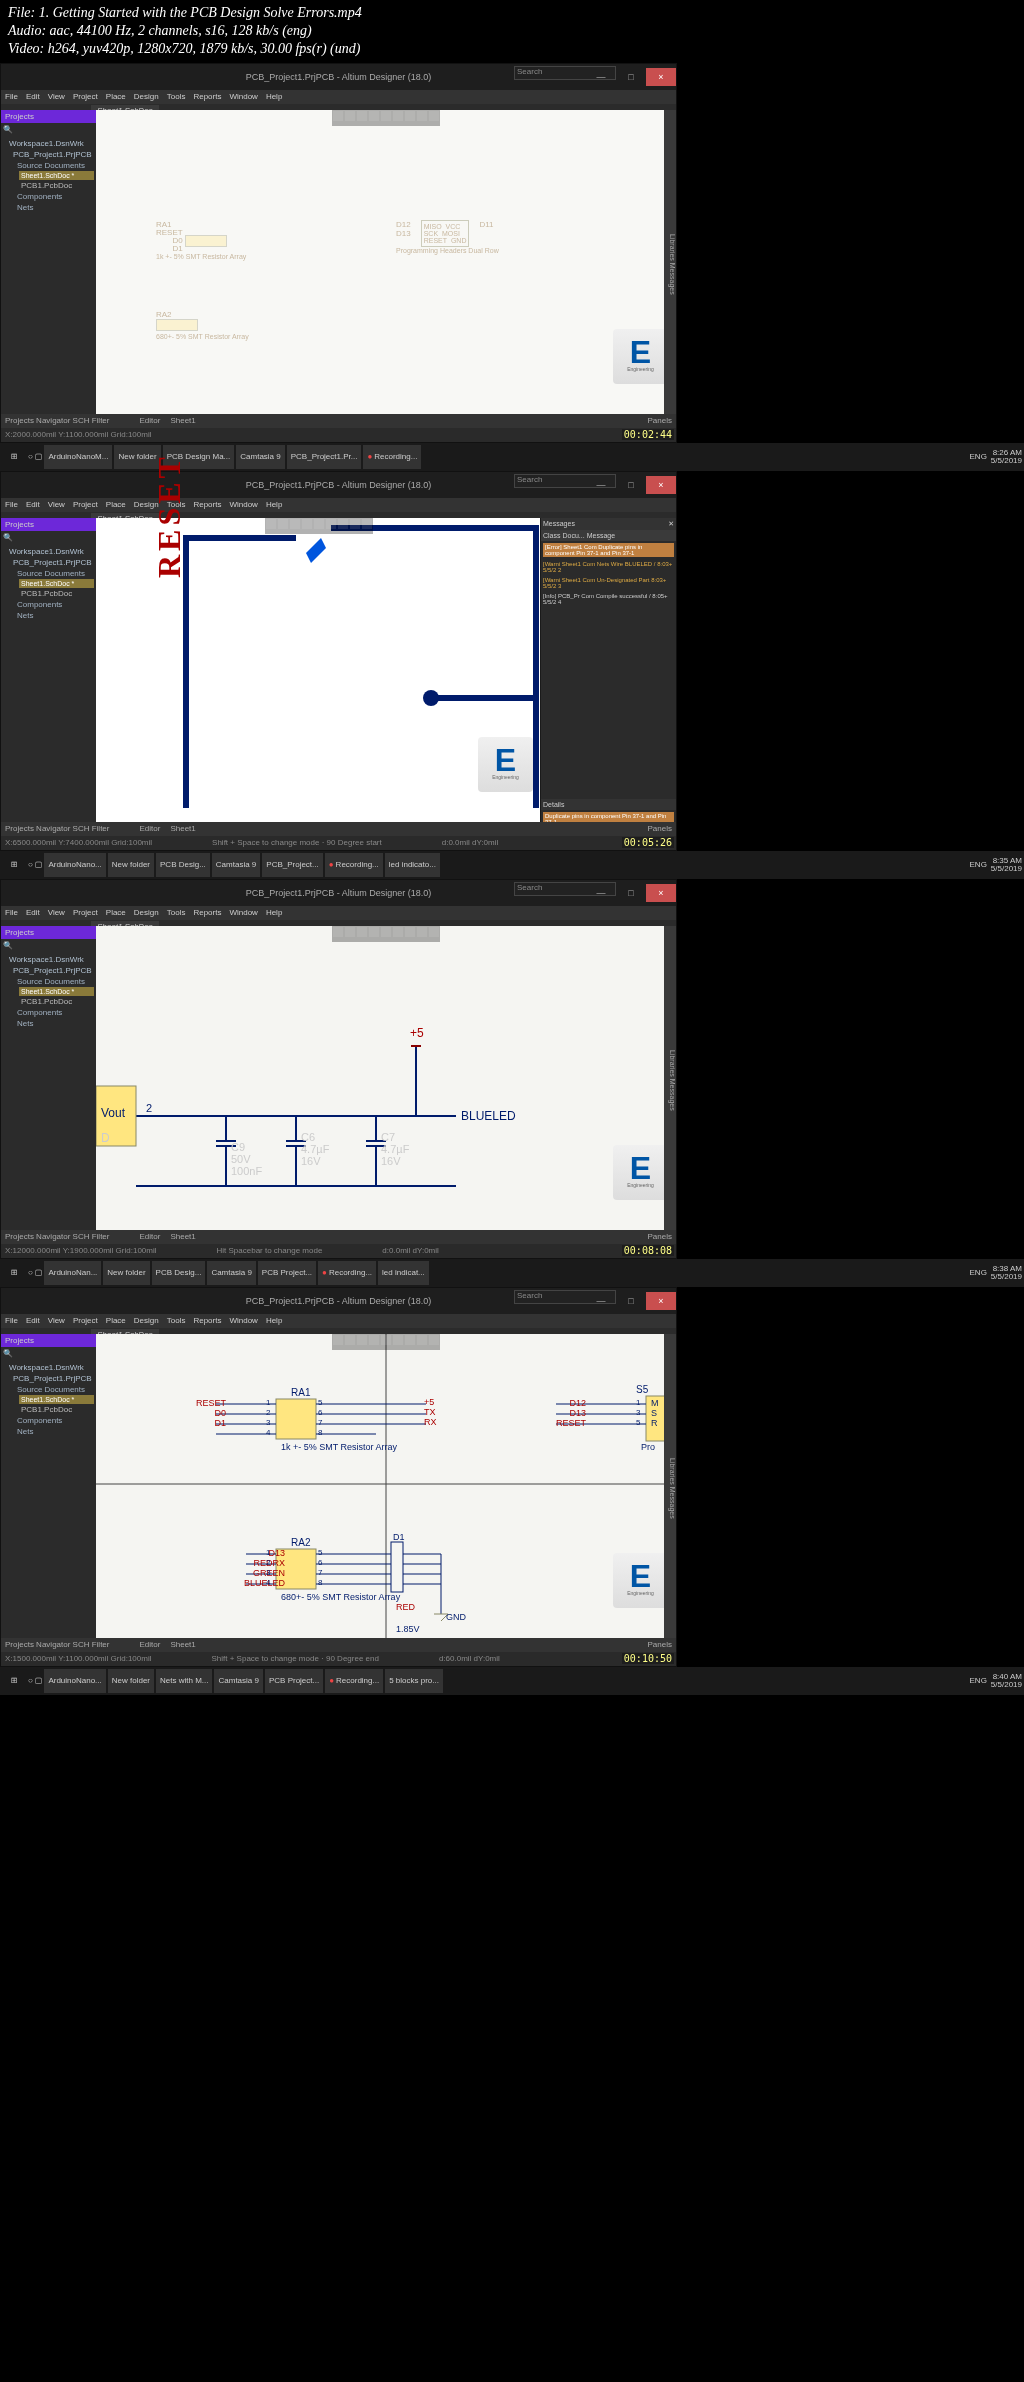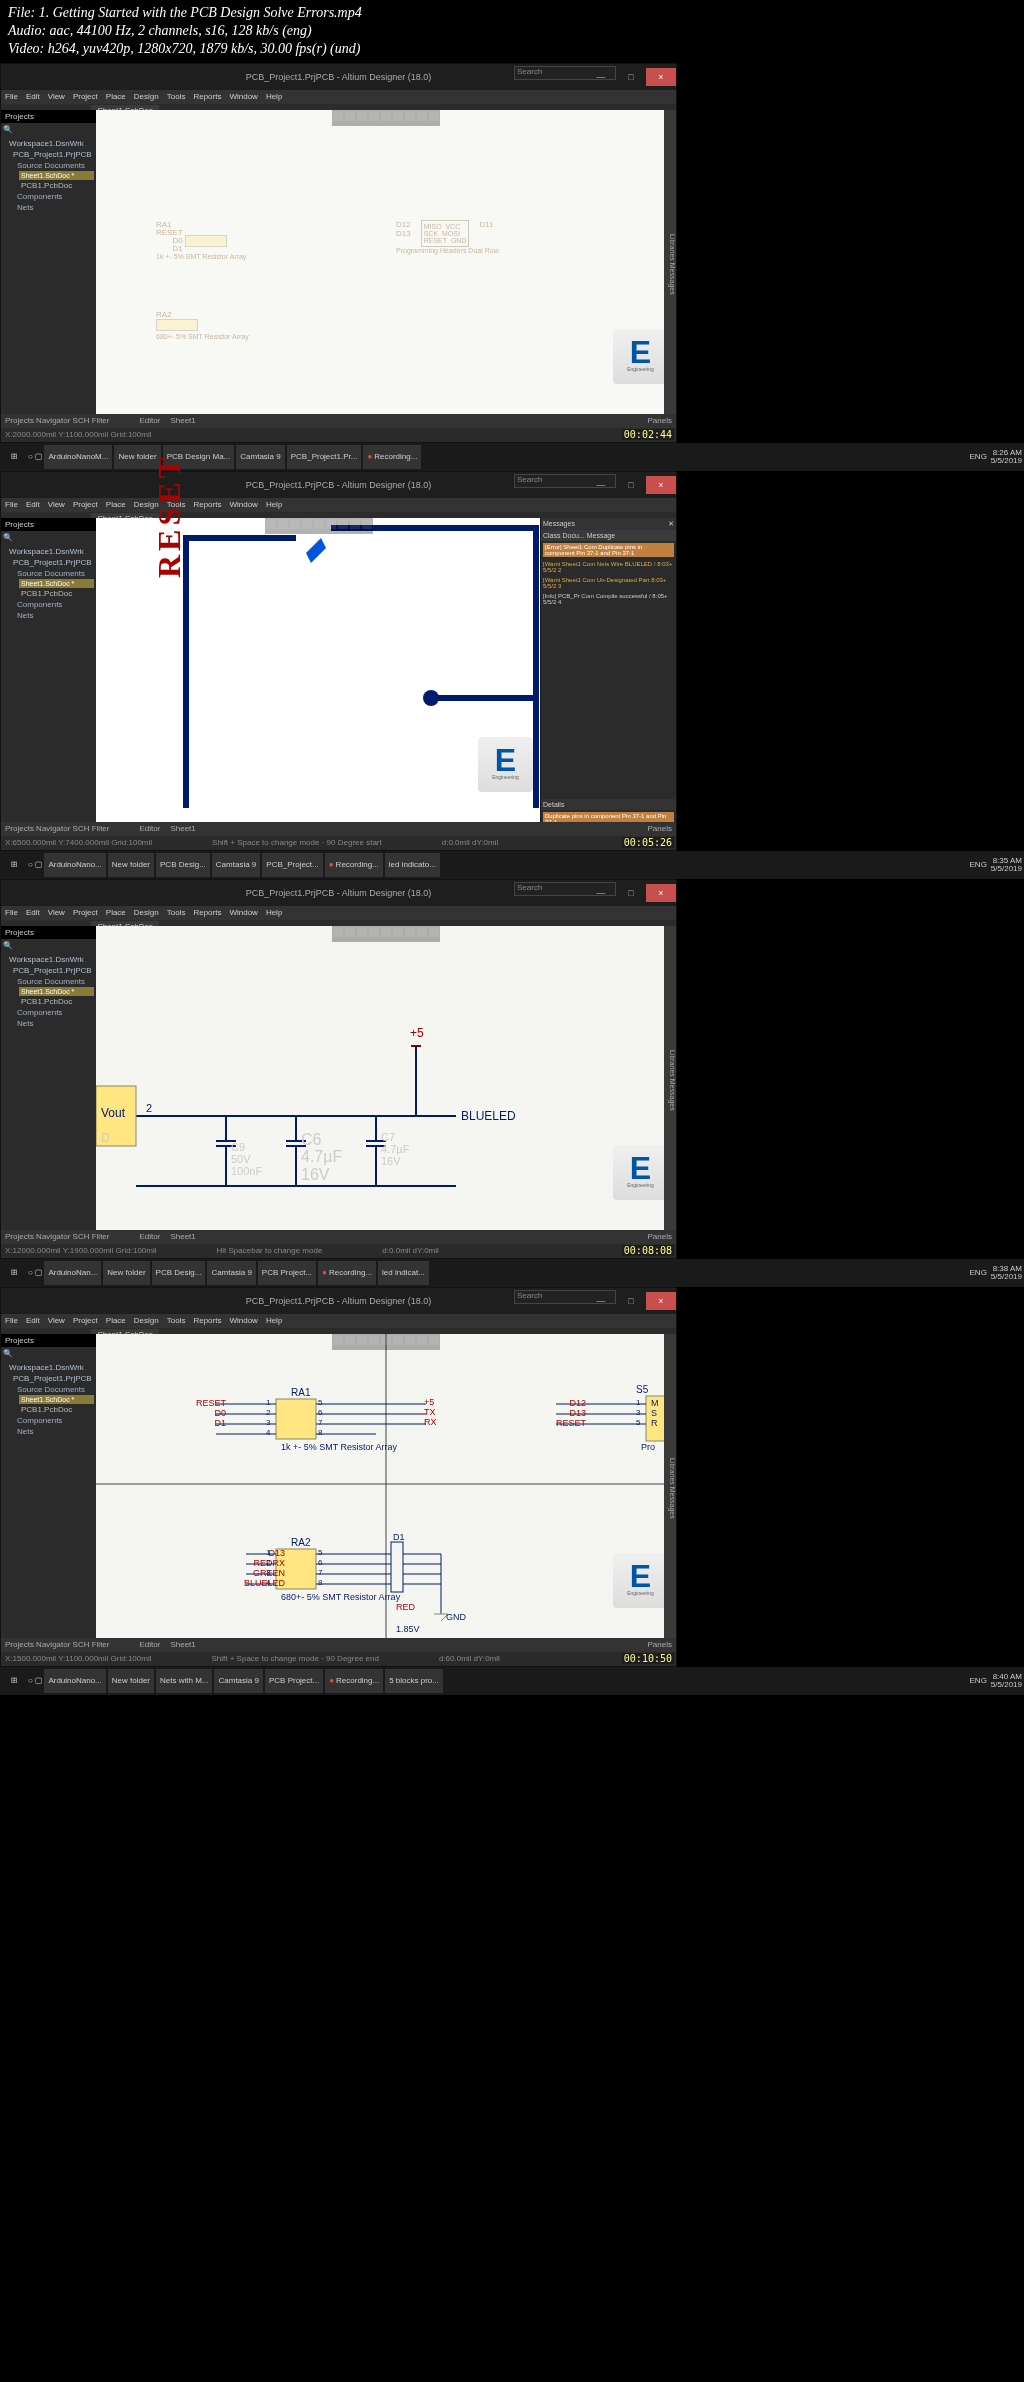--- a/index.html
+++ b/index.html
@@ -6,21 +6,21 @@
 .meta-info { font-family:'Times New Roman',serif; font-style:italic; color:#fff; font-size:14px; padding:4px 8px; line-height:1.3; }
 .screenshot { position:relative; width:675px; height:378px; margin:0; background:#2b2b2b; border:1px solid #111; }
 .titlebar { height:26px; background:#1e1e1e; display:flex; align-items:center; justify-content:center; color:#aaa; font-size:9px; position:relative; }
 .titlebar .wincontrols { position:absolute; right:0; display:flex; }
 .titlebar .wincontrols div { width:30px; height:18px; text-align:center; line-height:18px; font-size:9px; }
 .titlebar .wincontrols .close { background:#c94f4f; color:#fff; }
 .menubar { height:14px; background:#333; display:flex; gap:8px; padding:0 4px; font-size:8px; color:#ccc; align-items:center; }
 .tabbar { height:14px; background:#2b2b2b; display:flex; align-items:center; padding-left:90px; gap:2px; }
 .tab { background:#3a3a3a; padding:1px 6px; font-size:8px; color:#ccc;font-style:italic; }
 .sidebar { position:absolute; left:0; top:46px; width:95px; height:310px; background:#2b2b2b; border-right:1px solid #1a1a1a; font-size:8px; }
-.sidebar-title { background:#000000; padding:2px 4px; color:#ccc; }
+.sidebar-title { background:#6d28d9; padding:2px 4px; color:#ccc; }
 .projtree { padding:2px; }
 .projtree div { padding:1px 2px; margin-left:4px; color:#bbb; }
 .projtree .proj { color:#b0c0d0; }
 .projtree .sheet { background:#8a7a3a; color:#fff; padding:1px 2px; font-size:7px; }
 .projtree .folder { color:#a0b0c0; }
 .canvas { position:absolute; left:95px; top:46px; right:0; bottom:28px; background:#f5f5f2; }
 .canvas.dark { background:#fff; }
 .status { position:absolute; bottom:14px; left:0; right:0; height:14px; background:#333; font-size:8px; color:#aaa; display:flex; align-items:center; padding:0 4px; gap:10px; }
 .status2 { position:absolute; bottom:0; left:0; right:0; height:14px; background:#2a2a2a; font-size:8px; color:#888; display:flex; align-items:center; padding:0 4px; }
 .taskbar { height:28px; background:#1a1a1a; display:flex; align-items:center; gap:2px; padding:0 2px; font-size:8px; color:#ccc; }
@@ -395,21 +395,21 @@
     <div style="position:absolute;left:5px;top:180px;font-size:12px;color:#001b6b;">Vout</div>
     <div style="position:absolute;left:5px;top:205px;font-size:12px;color:#ccc;">D</div>
     <div style="position:absolute;left:50px;top:176px;font-size:11px;color:#001b6b;">2</div>
     <div style="position:absolute;left:314px;top:100px;font-size:12px;color:#aa0000;">+5</div>
     <div style="position:absolute;left:365px;top:183px;font-size:12px;color:#001b6b;">BLUELED</div>
     <div style="position:absolute;left:135px;top:215px;font-size:11px;color:#ccc;line-height:1.1;">
       <div>C9</div>
       <div>50V</div>
       <div>100nF</div>
     </div>
-    <div style="position:absolute;left:205px;top:205px;font-size:16px;color:#ccc;line-height:1.1;">
+    <div style="position:absolute;left:205px;top:205px;font-size:11px;color:#ccc;line-height:1.1;">
       <div>C6</div>
       <div>4.7µF</div>
       <div>16V</div>
     </div>
     <div style="position:absolute;left:285px;top:205px;font-size:11px;color:#ccc;line-height:1.1;">
       <div>C7</div>
       <div>4.7µF</div>
       <div>16V</div>
     </div>
     <div class="logo-eh">

